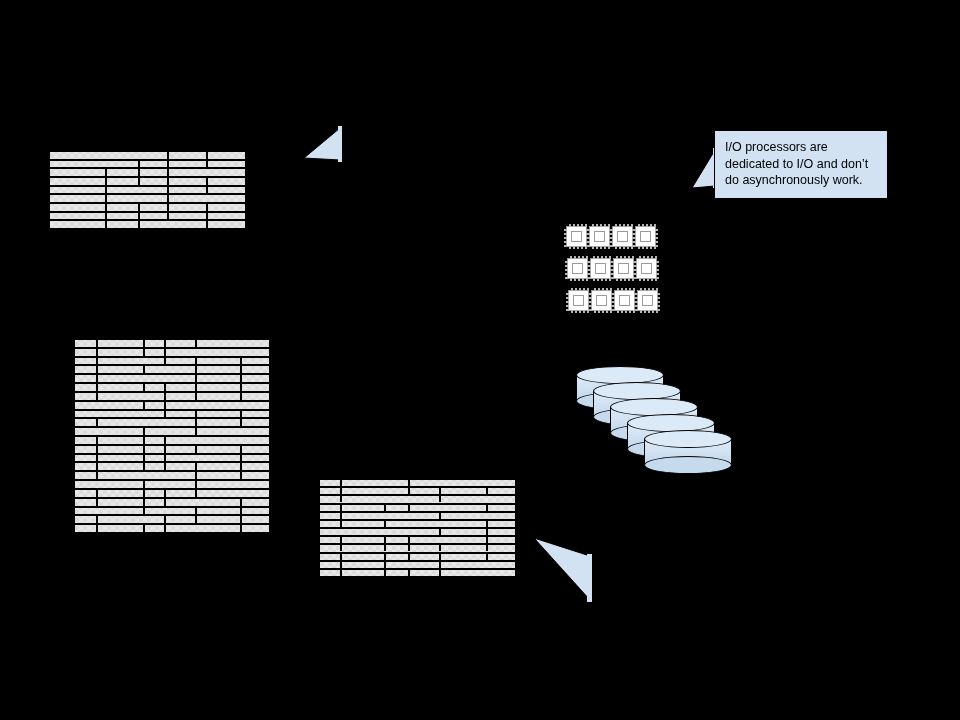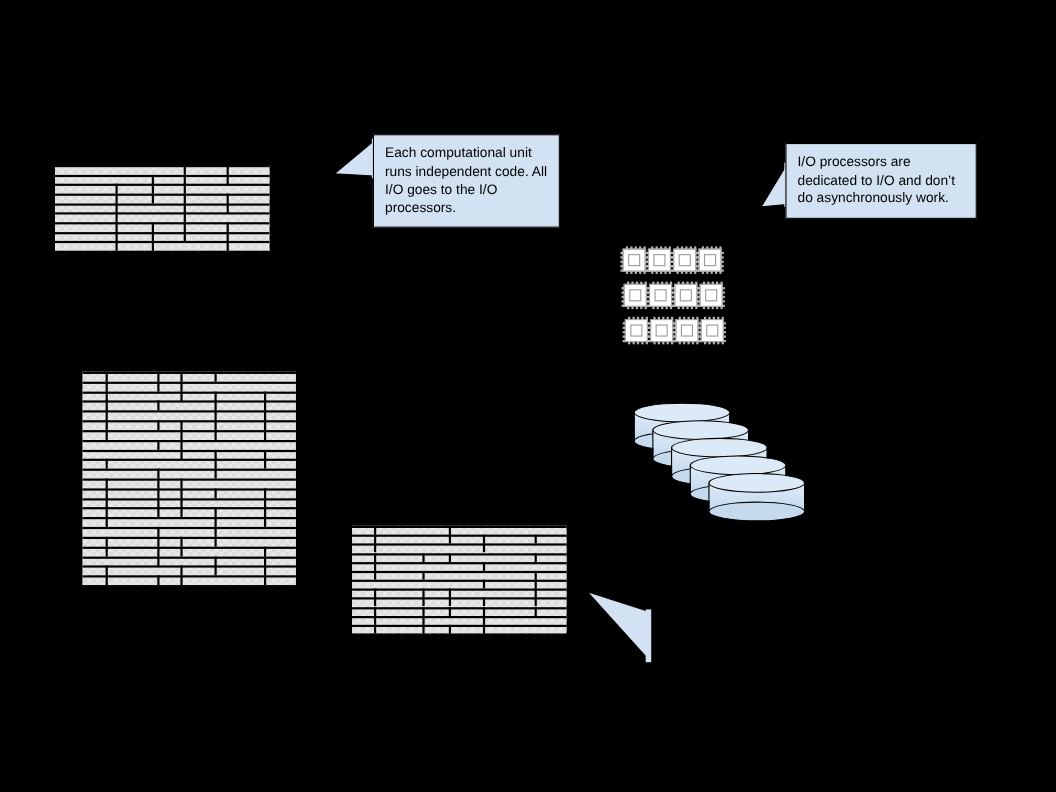--- a/index.html
+++ b/index.html
@@ -605,18 +605,17 @@
   <svg class="tail" style="left:680px;top:130px;width:60px;height:80px;">
     <polygon points="35,20 35,56 12,58" fill="#d2e2f2" stroke="#000" stroke-width="1"></polygon>
     <rect x="33" y="18" width="4" height="40" fill="#d2e2f2" stroke="none"></rect>
   </svg>
 
   <svg class="tail" style="left:520px;top:530px;width:80px;height:90px;">
     <polygon points="70,26 70,70 14,8" fill="#d2e2f2" stroke="#000" stroke-width="1"></polygon>
     <rect x="67" y="24" width="5" height="48" fill="#d2e2f2" stroke="none"></rect>
   </svg>
 
-  <div class="callout" id="co0" style="left: 339px; top: 122px; width: 170px; min-height: 74px;">Each computational unit runs independent code. All I/O goes to the I/O processors.</div>
 
   <div class="callout" id="co1" style="left: 714px; top: 130px; width: 174px; min-height: 58px;">I/O processors are dedicated to I/O and don’t do asynchronously work.</div>
 
 
 </div>
 
 </body></html>

